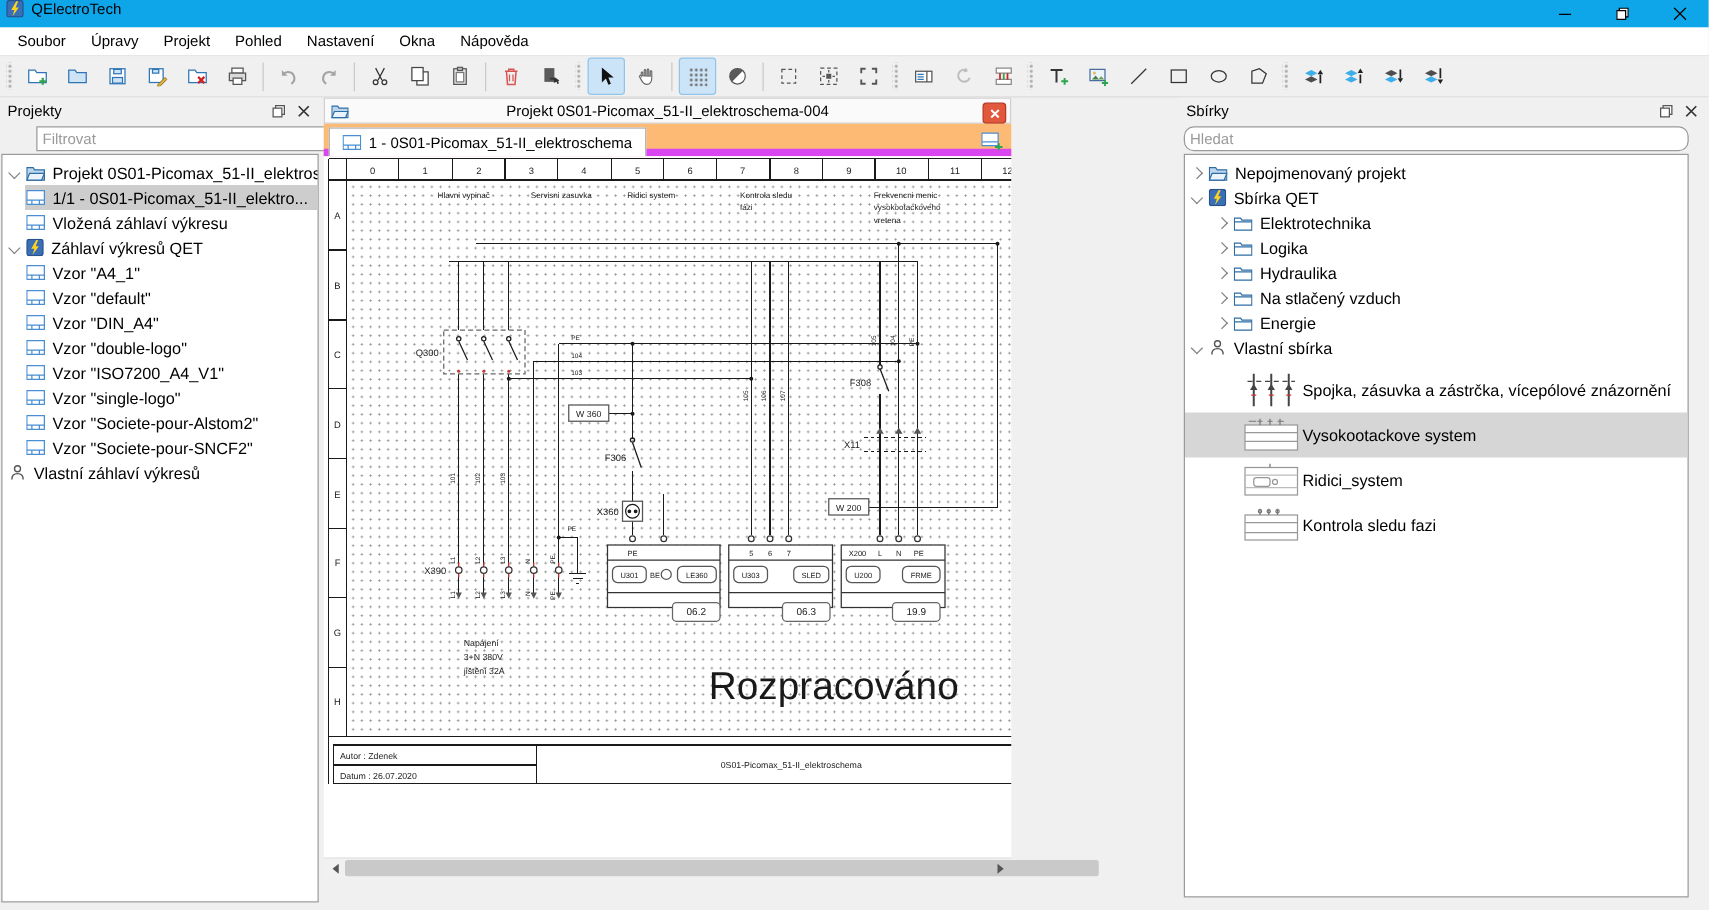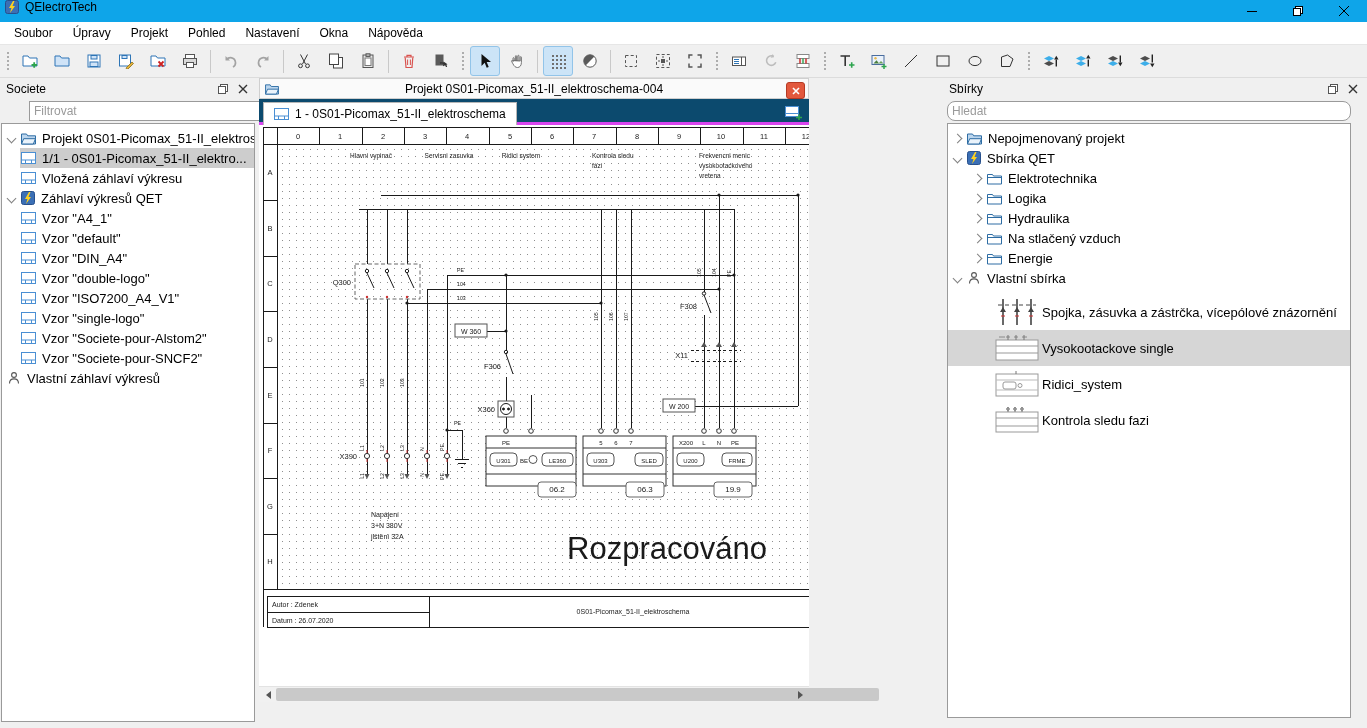--- a/index.html
+++ b/index.html
@@ -37,21 +37,21 @@
   .rcontent{display:flex;align-items:center;gap:6px;height:100%;flex:1;padding-left:1px}
   .trow.sel .rcontent{background:#cdcdcd}
   .ticon{display:flex;align-items:center}
   .erow{height:36px;display:flex;align-items:center;gap:2px;padding-left:46px;font-size:13px;white-space:nowrap}
   .erow.sel{background:#d6d6d6}
   
   .center{position:absolute;left:259px;top:78px;width:550px;height:650px;background:#f0f0f0}
   .mdi-titlebar{height:21px;background:#fafafa;border:1px solid #cfcfcf;box-sizing:border-box;display:flex;align-items:center;position:relative}
   .mdi-title{position:absolute;left:0;right:0;text-align:center}
   .mdi-close{position:absolute;right:3px;top:3px;width:17px;height:15px;border-radius:3px;background:#e2583d;border:1px solid #b53a24;display:flex;align-items:center;justify-content:center}
-  .tabbar{height:26px;background:#0c4a6e;border-bottom:3px solid #d946ef;position:relative;box-sizing:border-box}
+  .tabbar{height:26px;background:#fdba74;border-bottom:6px solid #d946ef;position:relative;box-sizing:border-box}
   .tab{position:absolute;left:4px;top:3px;height:23px;background:#fff;border:1px solid #b6b6b6;border-bottom:none;
        display:flex;align-items:center;gap:6px;padding:0 10px;box-sizing:border-box}
   .addfolio{position:absolute;right:5px;top:4px;width:20px;height:18px;display:flex;align-items:center;justify-content:center}
   .canvas{height:561px;background:#fff;position:relative;overflow:hidden}
   .gridbg{position:absolute;left:20px;top:21px;width:660px;height:441px;
           background-image:radial-gradient(circle,#8f8f8f 0.7px,transparent 0.95px);background-size:7px 7px}
   svg.schema{position:absolute;left:0;top:0}
   svg.schema text{font-family:"Liberation Sans",sans-serif;fill:#1a1a1a}
   .hscroll{height:16px;background:#f1f1f1;border-top:1px solid #e3e3e3;position:relative;box-sizing:border-box}
   .sbtn{position:absolute;top:0;width:16px;height:15px;display:flex;align-items:center;justify-content:center}
@@ -317,21 +317,21 @@
         <path d="M1 5.5L6 3l5 2.5L6 8z" fill="#4d4d4d"></path>
         <path d="M1 10.5L6 8l5 2.5L6 13z" fill="#3daee9"></path>
         <path d="M13.3 1.5v8" stroke="#222" stroke-width="1.4"></path>
         <path d="M13.3 14.2l-2.2-3.6h4.4z" fill="#222"></path>
       </svg>
     </div>
 </div>
 
 <div class="panel left-panel">
   <div class="panel-header">
-    <span class="panel-title">Societe</span>
+    <span class="panel-title">Projekty</span>
     <span class="phbtn">
         <svg width="12" height="12" viewBox="0 0 12 12">
           <rect x="3.5" y="1.5" width="7" height="7" fill="#fff" stroke="#555"></rect>
           <rect x="1.5" y="3.5" width="7" height="7" fill="#fff" stroke="#555"></rect>
         </svg>
       </span>
     <span class="phbtn">
         <svg width="10" height="10" viewBox="0 0 10 10">
           <path d="M1 1l8 8M9 1L1 9" stroke="#333" stroke-width="1.4"></path>
         </svg>
@@ -924,21 +924,21 @@
     </div>
     <div class="erow sel">
       <span class="ticon">
           <svg width="46" height="30" viewBox="0 0 46 30">
             <rect x="2" y="7" width="42" height="20" fill="#fff" stroke="#999"></rect>
             <path d="M2 13h42M2 20h42" stroke="#999"></path>
             <path d="M14 2v5M22 2v5M30 2v5" stroke="#777"></path>
             <path d="M5 4h6M12 4h4M20 4h4M28 4h5" stroke="#777" stroke-width="0.8"></path>
           </svg>
         </span>
-      <span>Vysokootackove single</span>
+      <span>Vysokootackove system</span>
     </div>
     <div class="erow">
       <span class="ticon">
           <svg width="46" height="30" viewBox="0 0 46 30">
             <rect x="2" y="5" width="42" height="22" fill="#fff" stroke="#999"></rect>
             <path d="M2 11h42M2 21h42" stroke="#bbb"></path>
             <rect x="9" y="13" width="13" height="7" rx="2" fill="#fff" stroke="#999"></rect>
             <circle cx="26" cy="16.5" r="2" fill="none" stroke="#999"></circle>
             <path d="M22 2v3" stroke="#777"></path>
           </svg>

